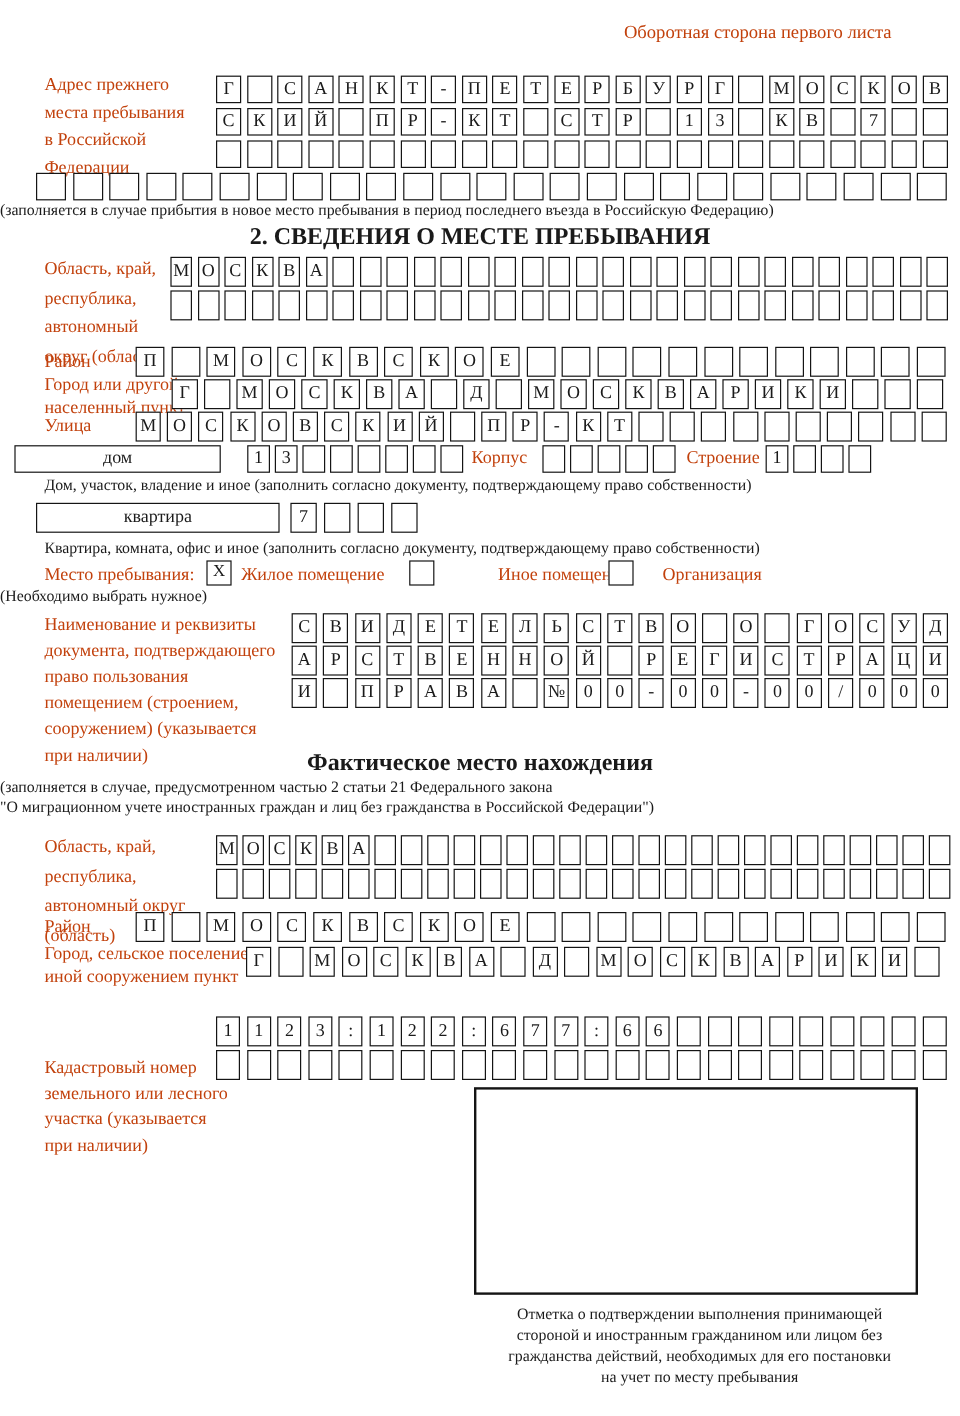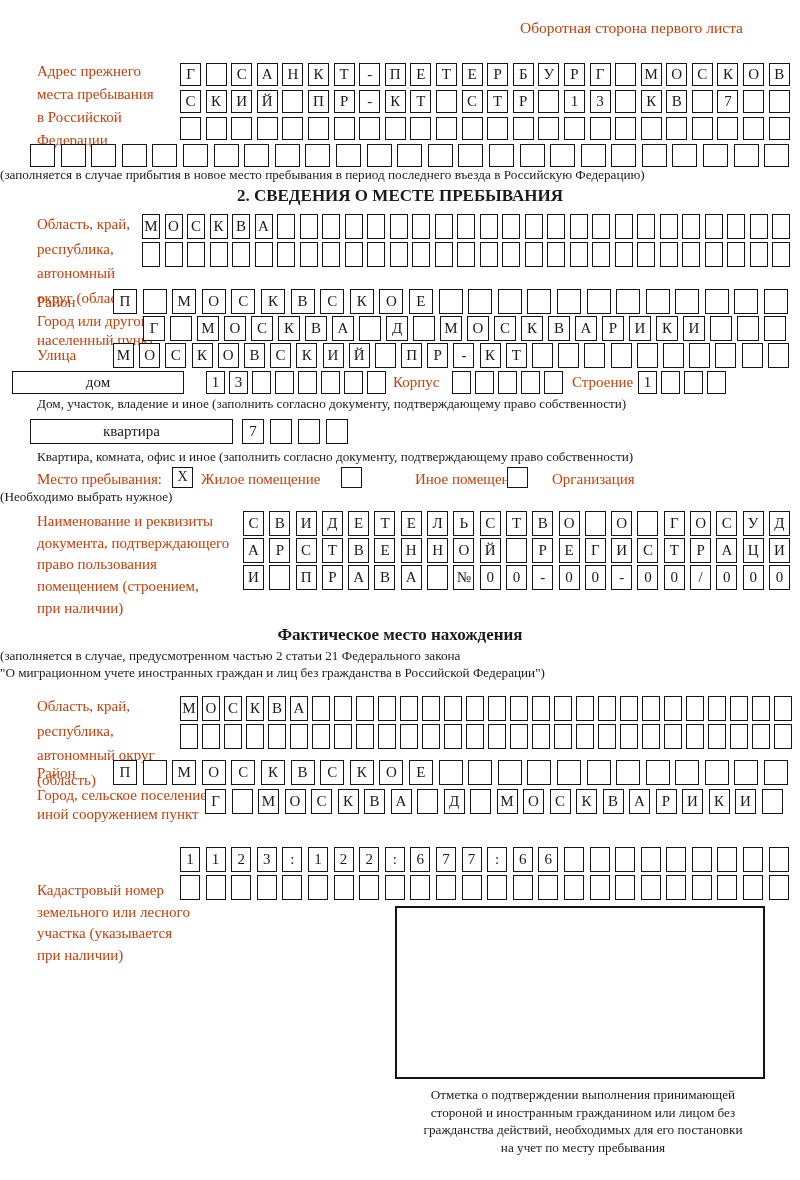--- a/index.html
+++ b/index.html
@@ -4,21 +4,21 @@
 <style>
   html,body{margin:0;padding:0;}
   body{
     width:800px;height:1180px;position:relative;background:#ffffff;
     color:#1a1a1a;font-family:"Liberation Serif","DejaVu Serif",serif;
     overflow:hidden;
   }
   .abs{position:absolute;}
   .lbl{font-size:15px;line-height:23px;color:#c2410c;}
   .note{font-size:13.2px;color:#1a1a1a;}
-  .title{font-weight:bold;font-size:17px;text-align:center;width:100%;}
+  .title{font-weight:bold;font-size:20px;text-align:center;width:100%;}
   .center{text-align:left;width:100%;left:0;}
   .row{position:absolute;display:flex;}
   .cell{
     box-sizing:border-box;flex:none;border:1.8px solid #141414;background:#fff;
     text-align:center;font-size:15px;color:#1a1a1a;
   }
   .c-addr{gap:4.6px}.c-addr .cell{width:21px;height:23px;line-height:20px;}
   .c-wide{gap:5.6px}.c-wide .cell{width:25px;height:23px;line-height:20px;}
   .c-obl{gap:4.5px}.c-obl .cell{width:18px;height:25px;line-height:22px;}
   .c-obl28{gap:4px}.c-obl28 .cell{width:18px;height:25px;line-height:22px;}
@@ -361,20 +361,21 @@
 <div class="abs lbl" style="left:377px;top:468px;margin-left:38px;">Иное помещение</div>
 <div class="abs chk" style="left:507px;top:467px;"></div>
 <div class="abs lbl" style="left:552px;top:468px;">Организация</div>
 <div class="abs note center" style="top:489px;">(Необходимо выбрать нужное)</div>
 
 <div class="abs" style="left:37px;top:511px;">
   <div class="lbl" style="line-height:21.7px;">Наименование и реквизиты</div>
   <div class="lbl" style="line-height:21.7px;">документа, подтверждающего</div>
   <div class="lbl" style="line-height:21.7px;">право пользования</div>
   <div class="lbl" style="line-height:21.7px;">помещением (строением,</div>
+  <div class="lbl" style="line-height:21.7px;">сооружением) (указывается</div>
   <div class="lbl" style="line-height:21.7px;">при наличии)</div>
 </div>
 <div class="row c-doc" style="left:243px;top:511px;">
     <span class="cell">С</span>
     <span class="cell">В</span>
     <span class="cell">И</span>
     <span class="cell">Д</span>
     <span class="cell">Е</span>
     <span class="cell">Т</span>
     <span class="cell">Е</span>

